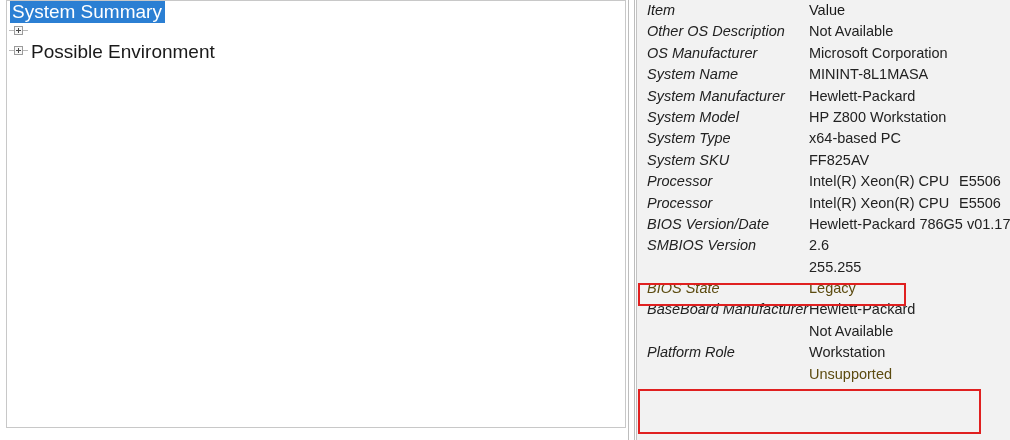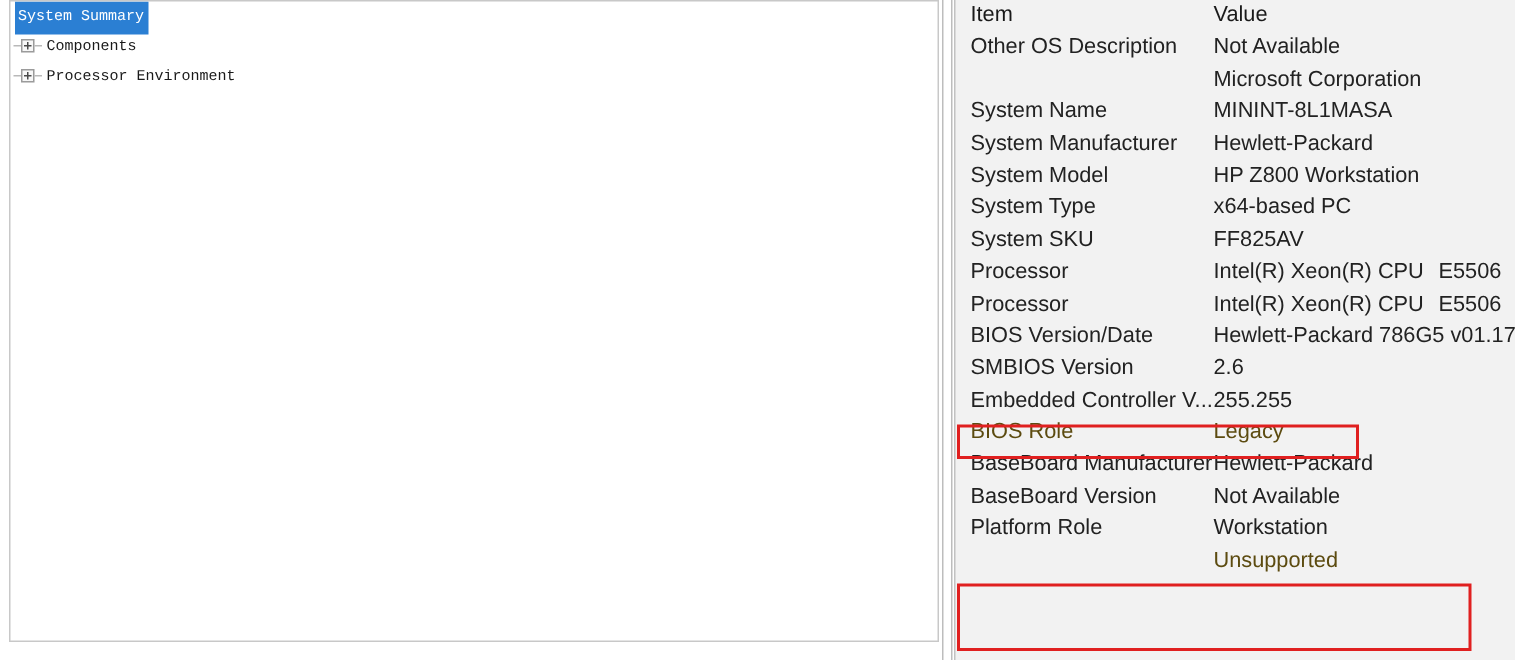--- a/index.html
+++ b/index.html
@@ -33,24 +33,23 @@
     border: 1px solid #c8c8c8;
     border-top: 1px solid #c8c8c8;
     box-sizing: border-box;
     overflow: hidden;
   }
 
   .tree-row {
     position: relative;
     height: 20px;
     line-height: 20px;
-    font-size: 10px;
+    font-size: 19px;
     color: #1a1a1a;
     white-space: nowrap;
-    font-family: Liberation Mono, monospace;
   }
 
   .tree-row.root {
     padding-left: 3px;
   }
   .tree-row.child {
     padding-left: 22px;
   }
 
   .tree-label {
@@ -146,20 +145,21 @@
     height: 21.4px;
     white-space: nowrap;
     font-size: 14.5px;
     color: #222222;
   }
   .list-row .col-item {
     position: absolute;
     left: 10px;
     top: 0;
     line-height: 21.4px;
+    font-style: italic;
   }
   .list-row .col-value {
     position: absolute;
     left: 172px;
     top: 0;
     line-height: 21.4px;
   }
   .list-row .col-value-extra {
     position: absolute;
     left: 322px;
@@ -196,41 +196,42 @@
   }
 </style>
 </head>
 <body>
 
 <div id="app">
 
   <div id="tree-panel">
     <div id="tree-rows">
         <div class="tree-row root selected"><span class="tree-label">System Summary</span></div>
-        <div class="tree-row child"><span class="expander-stub-l"></span><span class="expander"></span><span class="expander-stub-r"></span><span class="tree-label">Components</span></div>
-        <div class="tree-row child"><span class="expander-stub-l"></span><span class="expander"></span><span class="expander-stub-r"></span><span class="tree-label">Processor Environment</span></div>
+        <div class="tree-row child"><span class="expander-stub-l"></span><span class="expander"></span><span class="expander-stub-r"></span></div>
+        <div class="tree-row child"><span class="expander-stub-l"></span><span class="expander"></span><span class="expander-stub-r"></span><span class="tree-label">Possible Environment</span></div>
       </div>
   </div>
 
   <div id="splitter">
     <div class="bar b1"></div>
     <div class="bar b2"></div>
   </div>
 
   <div id="list-panel">
     <div class="list-row header">
       <span class="col-item">Item</span>
       <span class="col-value">Value</span>
     </div>
     <div id="list-rows">
         <div class="list-row">
           <span class="col-item">Other OS Description</span>
           <span class="col-value">Not Available</span>
         </div>
         <div class="list-row">
+          <span class="col-item">OS Manufacturer</span>
           <span class="col-value">Microsoft Corporation</span>
         </div>
         <div class="list-row">
           <span class="col-item">System Name</span>
           <span class="col-value">MININT-8L1MASA</span>
         </div>
         <div class="list-row">
           <span class="col-item">System Manufacturer</span>
           <span class="col-value">Hewlett-Packard</span>
         </div>
@@ -258,33 +259,31 @@
         </div>
         <div class="list-row">
           <span class="col-item">BIOS Version/Date</span>
           <span class="col-value">Hewlett-Packard 786G5 v01.17, 8/</span>
         </div>
         <div class="list-row">
           <span class="col-item">SMBIOS Version</span>
           <span class="col-value">2.6</span>
         </div>
         <div class="list-row">
-          <span class="col-item">Embedded Controller V...</span>
           <span class="col-value">255.255</span>
         </div>
         <div class="list-row highlight-text">
-          <span class="col-item">BIOS Role</span>
+          <span class="col-item">BIOS State</span>
           <span class="col-value">Legacy</span>
         </div>
         <div class="list-row">
           <span class="col-item">BaseBoard Manufacturer</span>
           <span class="col-value">Hewlett-Packard</span>
         </div>
         <div class="list-row">
-          <span class="col-item">BaseBoard Version</span>
           <span class="col-value">Not Available</span>
         </div>
         <div class="list-row">
           <span class="col-item">Platform Role</span>
           <span class="col-value">Workstation</span>
         </div>
         <div class="list-row highlight-text">
           <span class="col-value">Unsupported</span>
         </div>
       </div>

